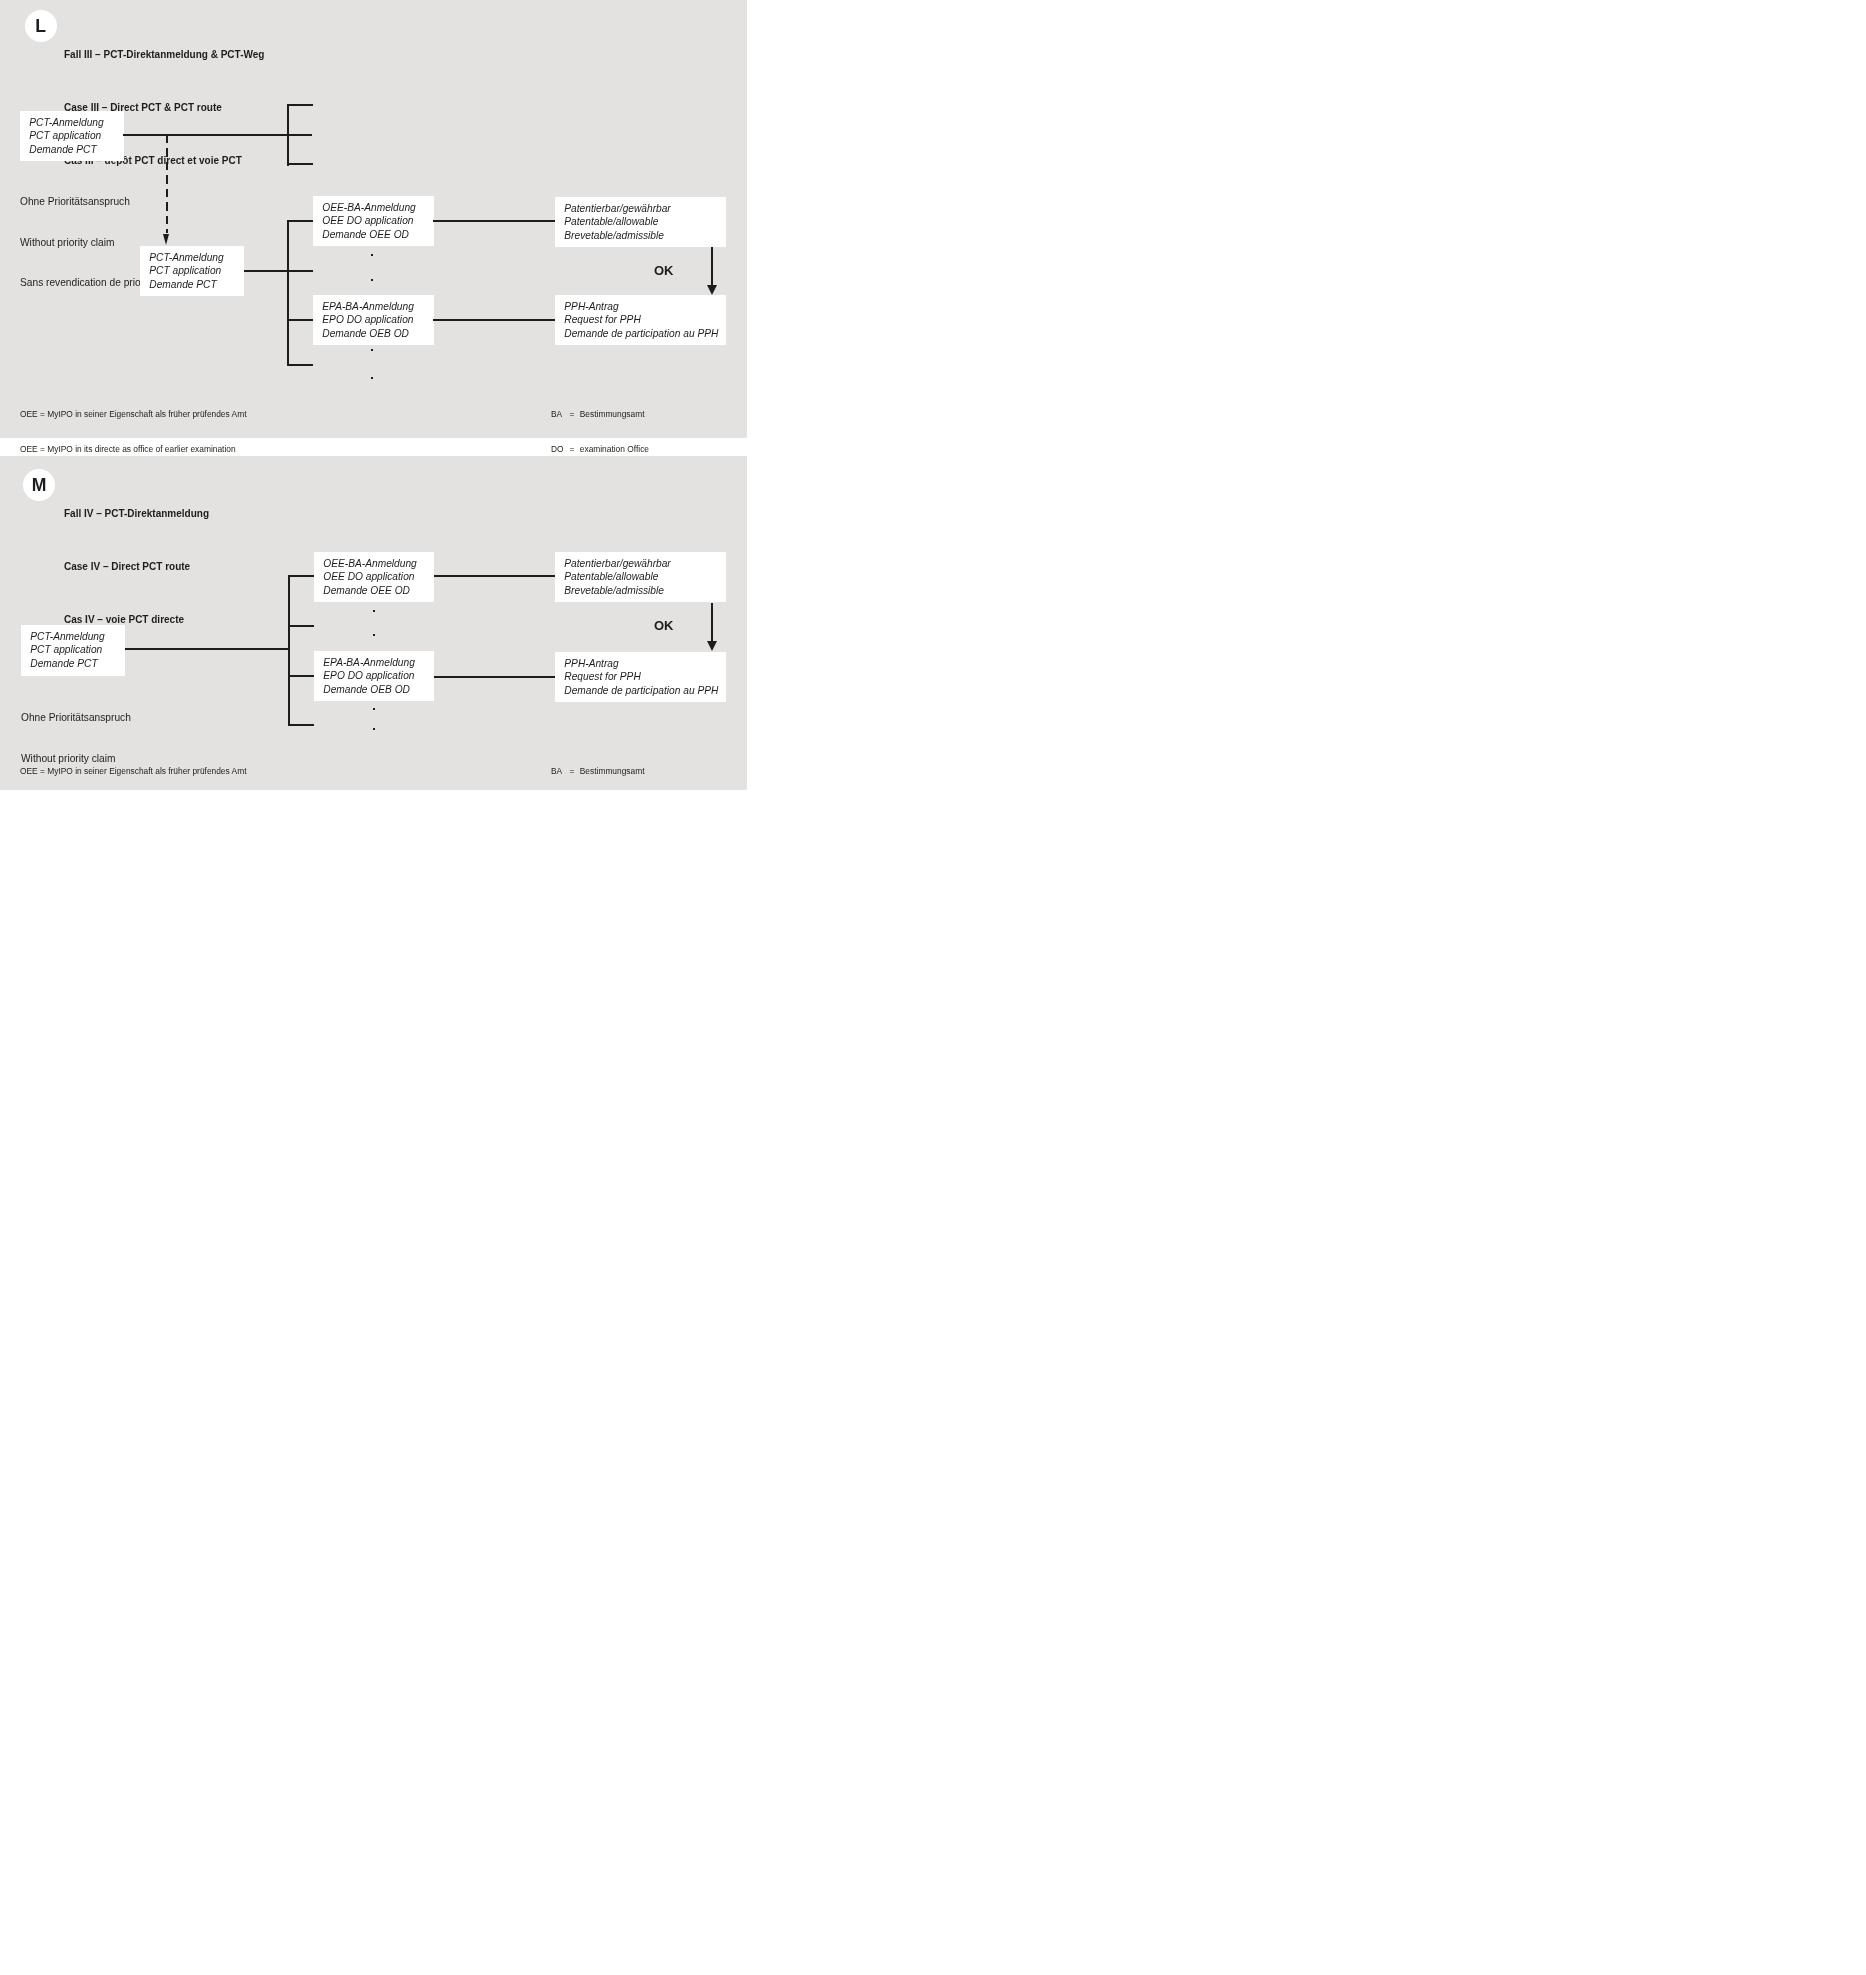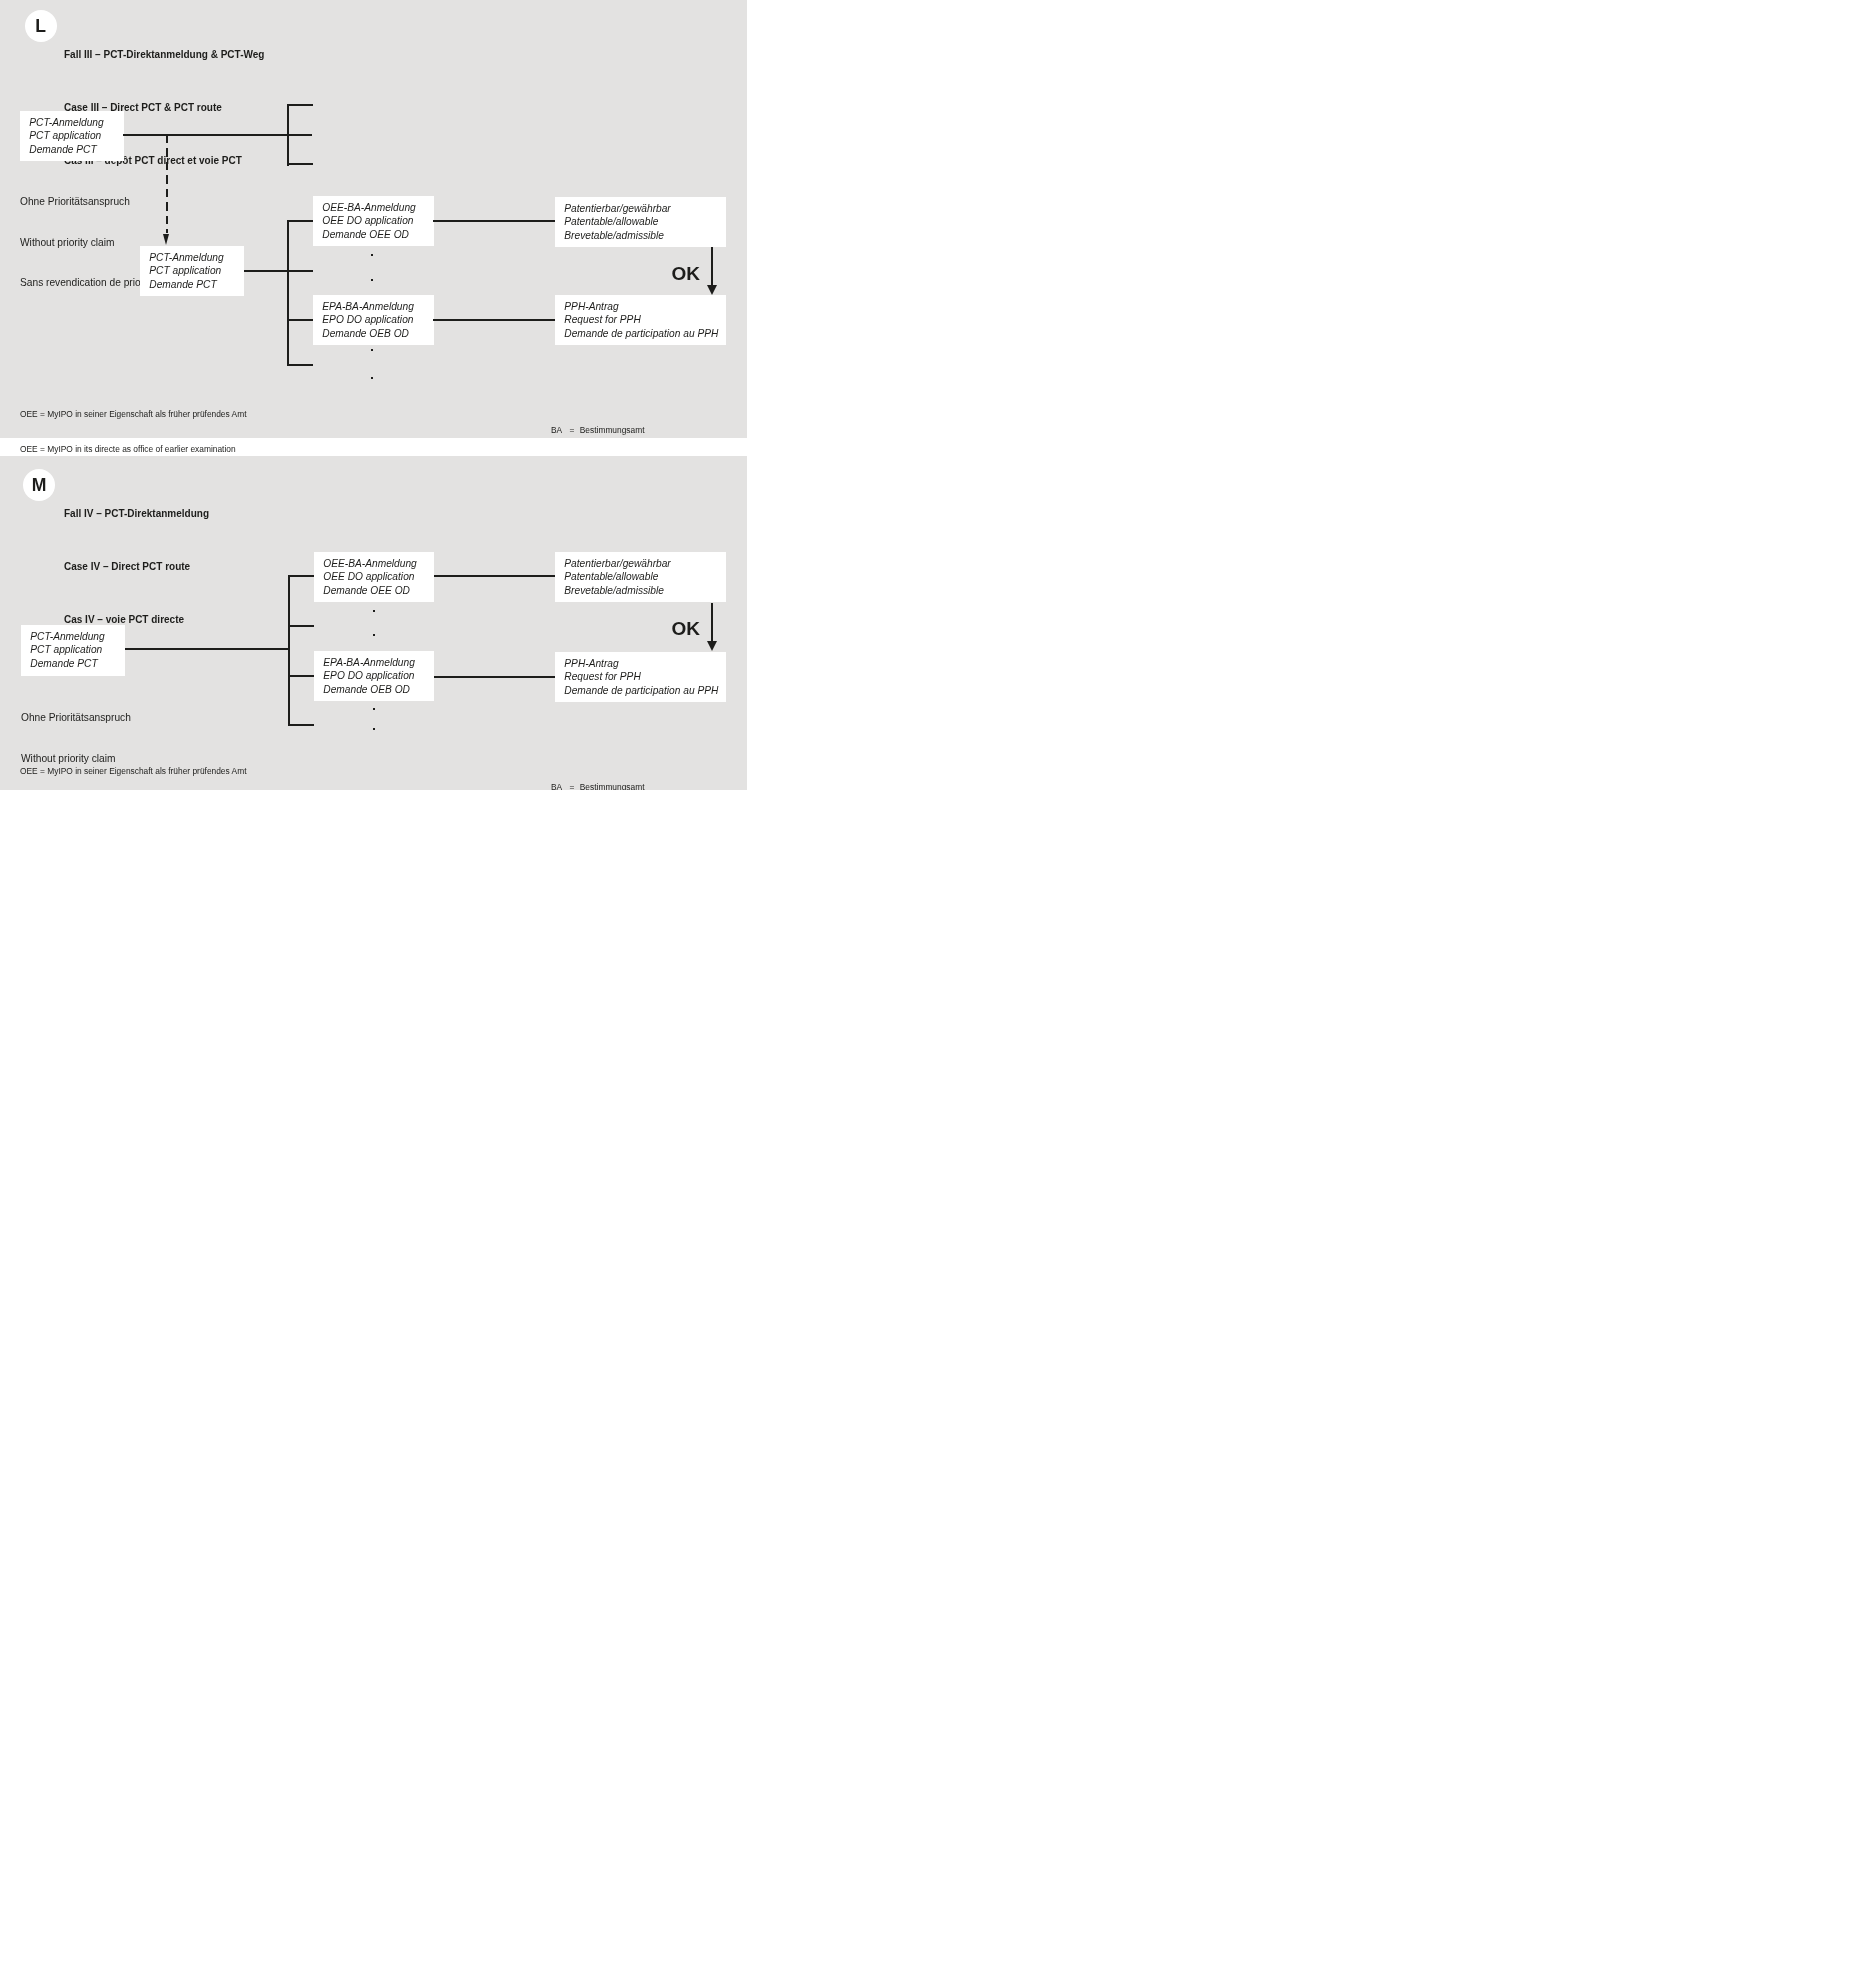--- a/index.html
+++ b/index.html
@@ -14,23 +14,23 @@
   .box .tl{font-size:10.2px;line-height:13.5px;white-space:nowrap;font-style:italic;}
   .label{position:absolute;font-size:10.2px;line-height:13.5px;white-space:pre;}
   .hline,.vline{position:absolute;background:#1d1d1b;}
   .dashline{position:absolute;width:1.9px;
             background:repeating-linear-gradient(180deg,#1d1d1b 0 8.4px,rgba(0,0,0,0) 8.4px 13.5px);}
   .arrowhead{position:absolute;width:0;height:0;
              border-left:5.6px solid transparent;border-right:5.6px solid transparent;
              border-top:10.7px solid #1d1d1b;}
   .arrowhead.narrow{border-left-width:3.7px;border-right-width:3.7px;border-top-width:11.6px;}
   .dot{position:absolute;width:2.3px;height:2.3px;background:#1d1d1b;}
-  .ok{position:absolute;width:46px;text-align:right;font-size:19px;font-weight:bold;}
+  .ok{position:absolute;width:46px;text-align:left;font-size:13px;font-weight:bold;}
   .footnote{position:absolute;font-size:8.4px;line-height:11.6px;white-space:pre;}
-  .fr-row{display:flex;margin-top:16px;}
+  .fr-row{display:flex;}
   .fr-abbr{width:18.6px;}
   .fr-eq{width:10.2px;}
 </style>
 </head>
 <body>
 
 <div id="page">
 
   <div class="panel" style="top:0;height:438px;"></div>
 

